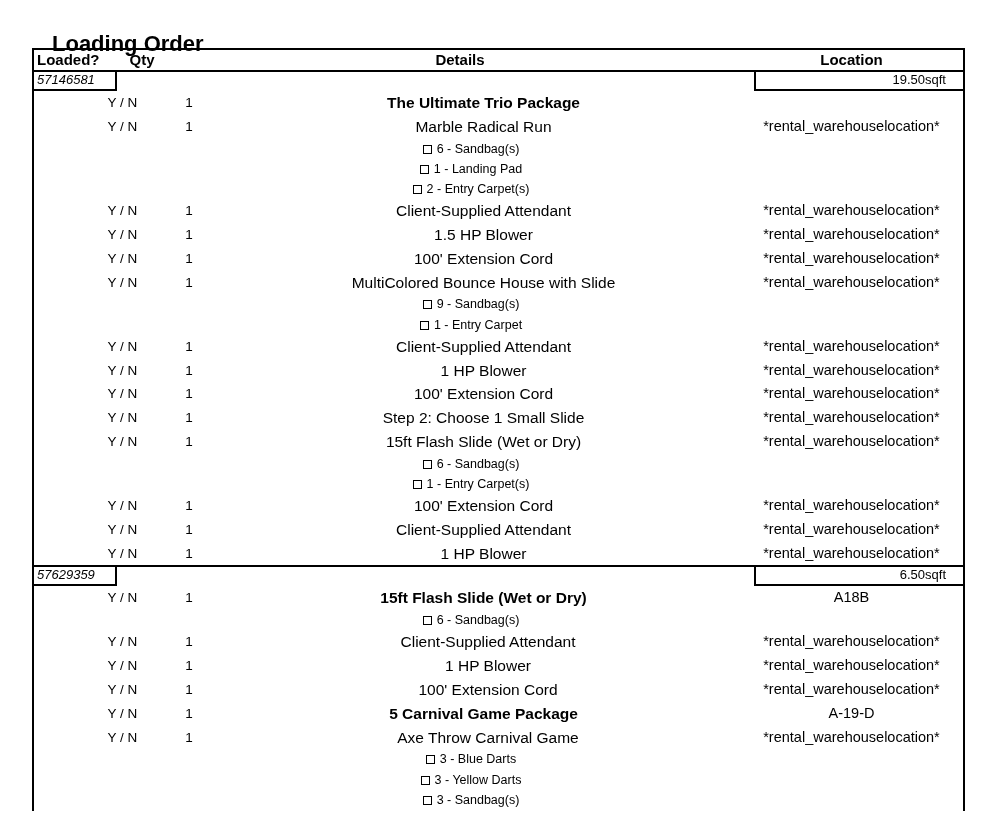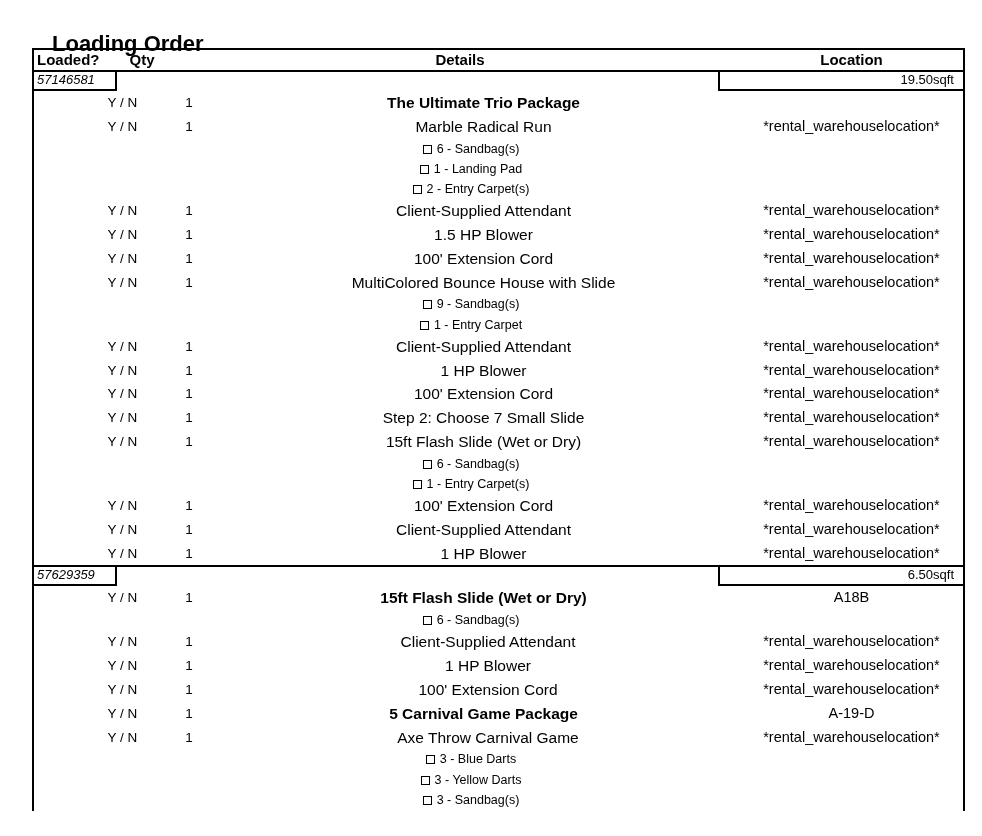--- a/index.html
+++ b/index.html
@@ -14,22 +14,22 @@
   .col-details{flex:1;text-align:center;padding-left:13px;box-sizing:border-box;
     white-space:nowrap;overflow:hidden;}
   .col-location{width:223px;flex:none;text-align:center;box-sizing:border-box;
     white-space:nowrap;}
   .hrow .col-loaded{text-align:left;padding-left:3px;}
   .group{border-top:2px solid #000;}
   .order-row{display:flex;height:19px;}
   .order-num{width:83px;flex:none;border-right:2px solid #000;border-bottom:2px solid #000;
     box-sizing:border-box;font-size:13px;line-height:16px;padding-left:3px;font-style:italic;}
   .order-mid{flex:1;}
-  .order-area{width:245px;flex:none;border-left:2px solid #000;border-bottom:2px solid #000;
-    box-sizing:border-box;font-size:13px;line-height:16px;text-align:right;padding-right:9px;}
+  .order-area{width:209px;flex:none;border-left:2px solid #000;border-bottom:2px solid #000;
+    box-sizing:border-box;font-size:13px;line-height:16px;text-align:right;padding-right:17px;}
   .item-row{display:flex;height:23.8px;line-height:23.8px;font-size:15.5px;padding-left:47px;}
   .item-row .col-loaded,.item-row .col-qty{font-size:13.5px;}
   .item-row .col-location{font-size:14.5px;}
   .item-row.bold .col-details{font-weight:bold;}
   .item-row.indent1 .col-details{padding-left:22px;}
   .sub-row{display:flex;height:20.2px;line-height:20.2px;font-size:12.5px;}
   .sub-row .col-details{padding-left:35px;}
   .cb{display:inline-block;width:9px;height:9px;border:1.5px solid #000;
     box-sizing:border-box;margin-right:5px;vertical-align:-1px;}
 </style>
@@ -144,21 +144,21 @@
   </div>
             <div class="item-row">
     <div class="col-loaded">Y / N</div>
     <div class="col-qty">1</div>
     <div class="col-details">100' Extension Cord</div>
     <div class="col-location">*rental_warehouselocation*</div>
   </div>
             <div class="item-row">
     <div class="col-loaded">Y / N</div>
     <div class="col-qty">1</div>
-    <div class="col-details">Step 2: Choose 7 Small Slide</div>
+    <div class="col-details">Step 2: Choose 1 Small Slide</div>
     <div class="col-location">*rental_warehouselocation*</div>
   </div>
             <div class="item-row">
     <div class="col-loaded">Y / N</div>
     <div class="col-qty">1</div>
     <div class="col-details">15ft Flash Slide (Wet or Dry)</div>
     <div class="col-location">*rental_warehouselocation*</div>
   </div>
             <div class="sub-row">
     <div class="col-loaded"></div>

